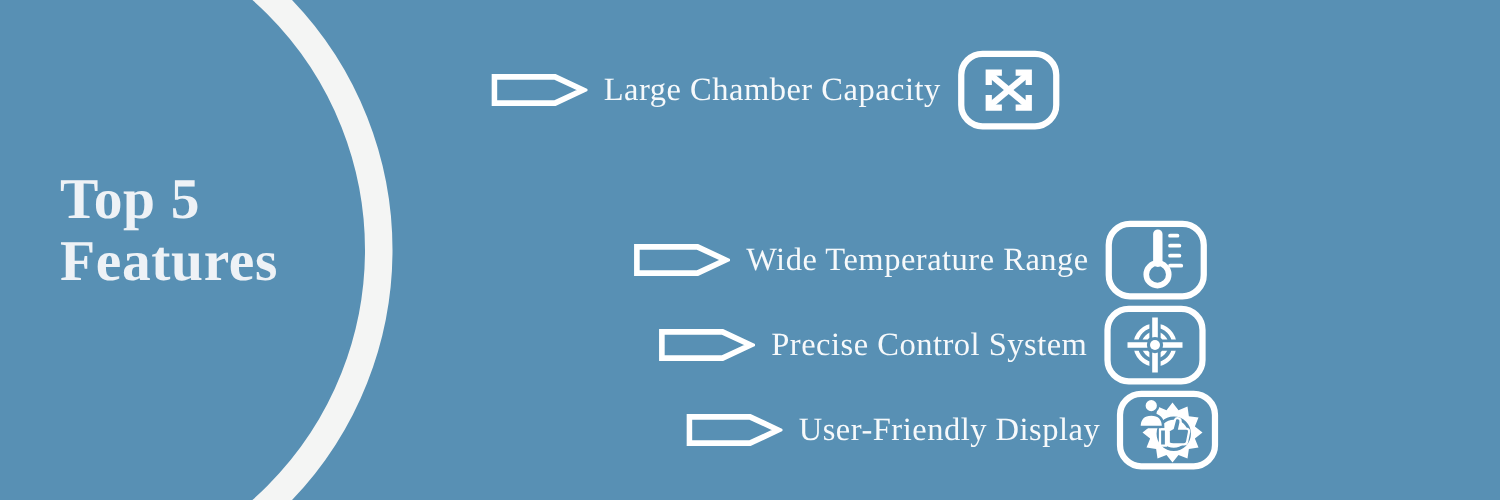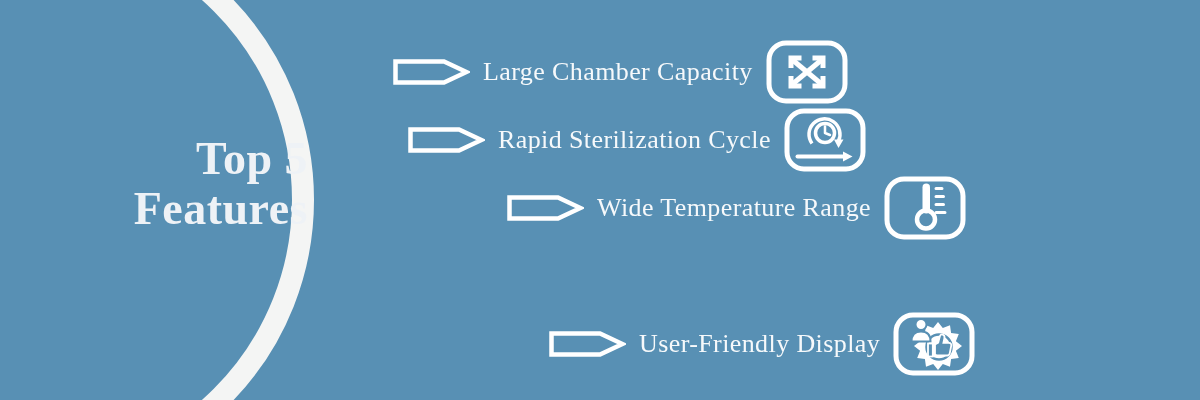--- a/index.html
+++ b/index.html
@@ -7,21 +7,21 @@
     position:relative;
     width:1200px; height:400px;
     background:#5890b4;
     overflow:hidden;
     font-family:"Liberation Serif", serif;
   }
   .arc-svg { position:absolute; left:0; top:0; }
   .title {
     position:absolute;
     left:48px; top:134px; width:260px;
-    text-align:right;
+    text-align:left;
     color:#eef2f6;
     font-weight:bold;
     font-size:46px;
     line-height:50px;
     letter-spacing:0.5px;
   }
   .feature-row {
     position:absolute;
     height:64px;
     display:flex;
@@ -68,49 +68,49 @@
         <line x1="26" y1="19.5" x2="56" y2="44.5"></line>
         <line x1="56" y1="19.5" x2="26" y2="44.5"></line>
         <path d="M25 28 V18 H35.5"></path>
         <path d="M46.5 18 H57 V28"></path>
         <path d="M57 36 V46 H46.5"></path>
         <path d="M35.5 46 H25 V36"></path>
       </g>
     </svg>
   </div>
 
-  <div class="feature-row row-2">
-    <svg class="arrow-svg" width="77" height="30" viewBox="0 0 77 30">
-      <path d="M2.5 4.5 H51 L73.5 15 L51 25.5 H2.5 Z" fill="none" stroke="#ffffff" stroke-width="4.5"></path>
-    </svg>
-    <div class="feature-label">Rapid Sterilization Cycle</div>
-    <svg class="icon-svg" width="82" height="64" viewBox="0 0 82 64">
-      <rect x="3" y="3" width="76" height="58" rx="17" fill="none" stroke="#ffffff" stroke-width="5"></rect>
-      <circle cx="41" cy="25" r="9.5" fill="none" stroke="#ffffff" stroke-width="3.5"></circle>
-      <path d="M41 25 V18.5 M41 25 L46 27" fill="none" stroke="#ffffff" stroke-width="2.5" stroke-linecap="round"></path>
-      <path d="M28 35.5 A15.5 15.5 0 1 1 54.5 33" fill="none" stroke="#ffffff" stroke-width="3.5"></path>
-      <polygon points="50,31.5 59.5,31.5 54.5,40" fill="#ffffff"></polygon>
-      <path d="M13.5 48.5 H60" fill="none" stroke="#ffffff" stroke-width="4" stroke-linecap="round"></path>
-      <polygon points="59,43.5 68.5,48.5 59,53.5" fill="#ffffff"></polygon>
-    </svg>
-  </div>
 
   <div class="feature-row row-3">
     <svg class="arrow-svg" width="77" height="30" viewBox="0 0 77 30">
       <path d="M2.5 4.5 H51 L73.5 15 L51 25.5 H2.5 Z" fill="none" stroke="#ffffff" stroke-width="4.5"></path>
     </svg>
     <div class="feature-label">Wide Temperature Range</div>
     <svg class="icon-svg" width="82" height="64" viewBox="0 0 82 64">
       <rect x="3" y="3" width="76" height="58" rx="17" fill="none" stroke="#ffffff" stroke-width="5"></rect>
       <rect x="38.5" y="7.5" width="7.5" height="30" rx="3.75" fill="#ffffff"></rect>
       <circle cx="42" cy="43.5" r="9" fill="none" stroke="#ffffff" stroke-width="4.5"></circle>
       <path d="M52 12.5 H58 M52 20.5 H59.5 M52 28.5 H59.5 M52 36.5 H61" stroke="#ffffff" stroke-width="3" stroke-linecap="round"></path>
     </svg>
   </div>
 
+  <div class="feature-row row-4">
+    <svg class="arrow-svg" width="77" height="30" viewBox="0 0 77 30">
+      <path d="M2.5 4.5 H51 L73.5 15 L51 25.5 H2.5 Z" fill="none" stroke="#ffffff" stroke-width="4.5"></path>
+    </svg>
+    <div class="feature-label">Precise Control System</div>
+    <svg class="icon-svg" width="82" height="64" viewBox="0 0 82 64">
+      <rect x="3" y="3" width="76" height="58" rx="17" fill="none" stroke="#ffffff" stroke-width="5"></rect>
+      <circle cx="41" cy="32" r="15.5" fill="none" stroke="#ffffff" stroke-width="3.5"></circle>
+      <circle cx="41" cy="32" r="9" fill="none" stroke="#ffffff" stroke-width="3.5"></circle>
+      <path d="M41 10 V54 M19 32 H63" stroke="#5890b4" stroke-width="9" fill="none"></path>
+      <path d="M41 10 V54 M19 32 H63" stroke="#ffffff" stroke-width="4.5" fill="none"></path>
+      <circle cx="41" cy="32" r="6.5" fill="#5890b4"></circle>
+      <circle cx="41" cy="32" r="4" fill="#ffffff"></circle>
+    </svg>
+  </div>
 
   <div class="feature-row row-5">
     <svg class="arrow-svg" width="77" height="30" viewBox="0 0 77 30">
       <path d="M2.5 4.5 H51 L73.5 15 L51 25.5 H2.5 Z" fill="none" stroke="#ffffff" stroke-width="4.5"></path>
     </svg>
     <div class="feature-label">User-Friendly Display</div>
     <svg class="icon-svg" width="82" height="64" viewBox="0 0 82 64">
       <rect x="3" y="3" width="76" height="58" rx="17" fill="none" stroke="#ffffff" stroke-width="5"></rect>
       <polygon fill="#ffffff" points="69,34 62.9,38.8 65.8,46 58.1,47.1 57,54.8 49.8,51.9 45,58 40.2,51.9 33,54.8 31.9,47.1 24.2,46 27.1,38.8 21,34 27.1,29.2 24.2,22 31.9,20.9 33,13.2 40.2,16.1 45,10 49.8,16.1 57,13.2 58.1,20.9 65.8,22 62.9,29.2"></polygon>
       <circle cx="46" cy="35" r="12.5" fill="none" stroke="#5890b4" stroke-width="2.5"></circle>

